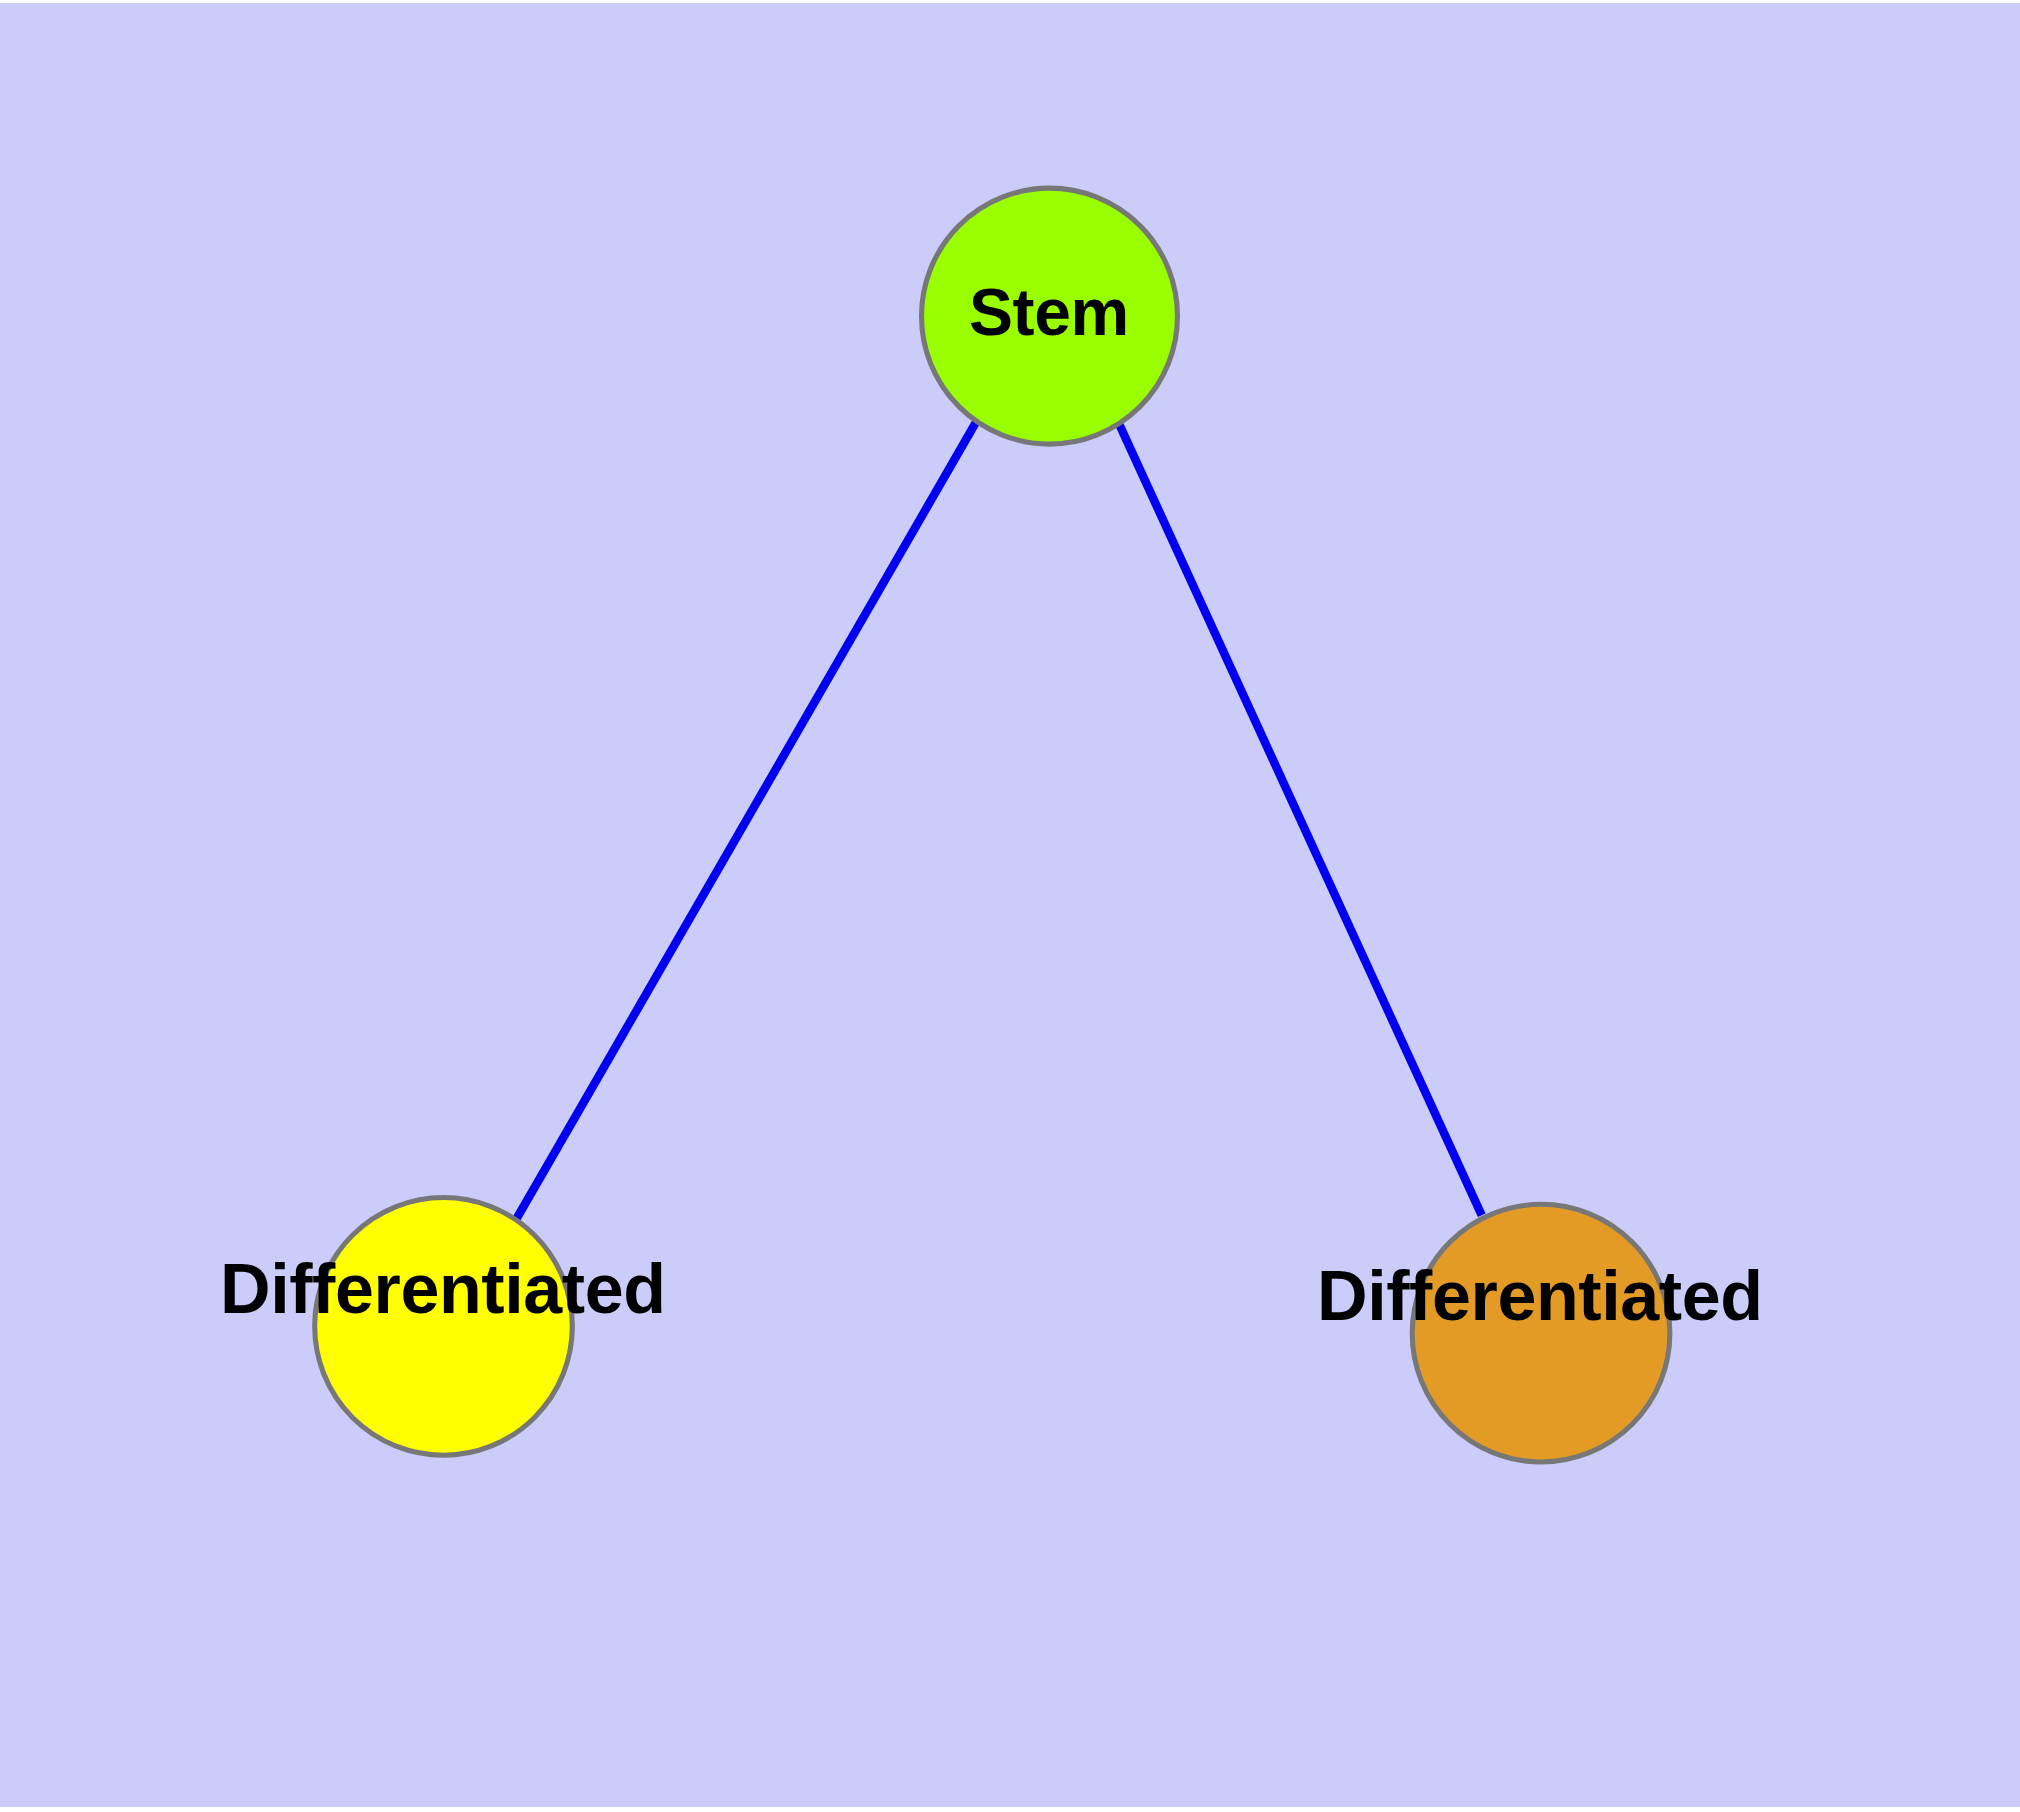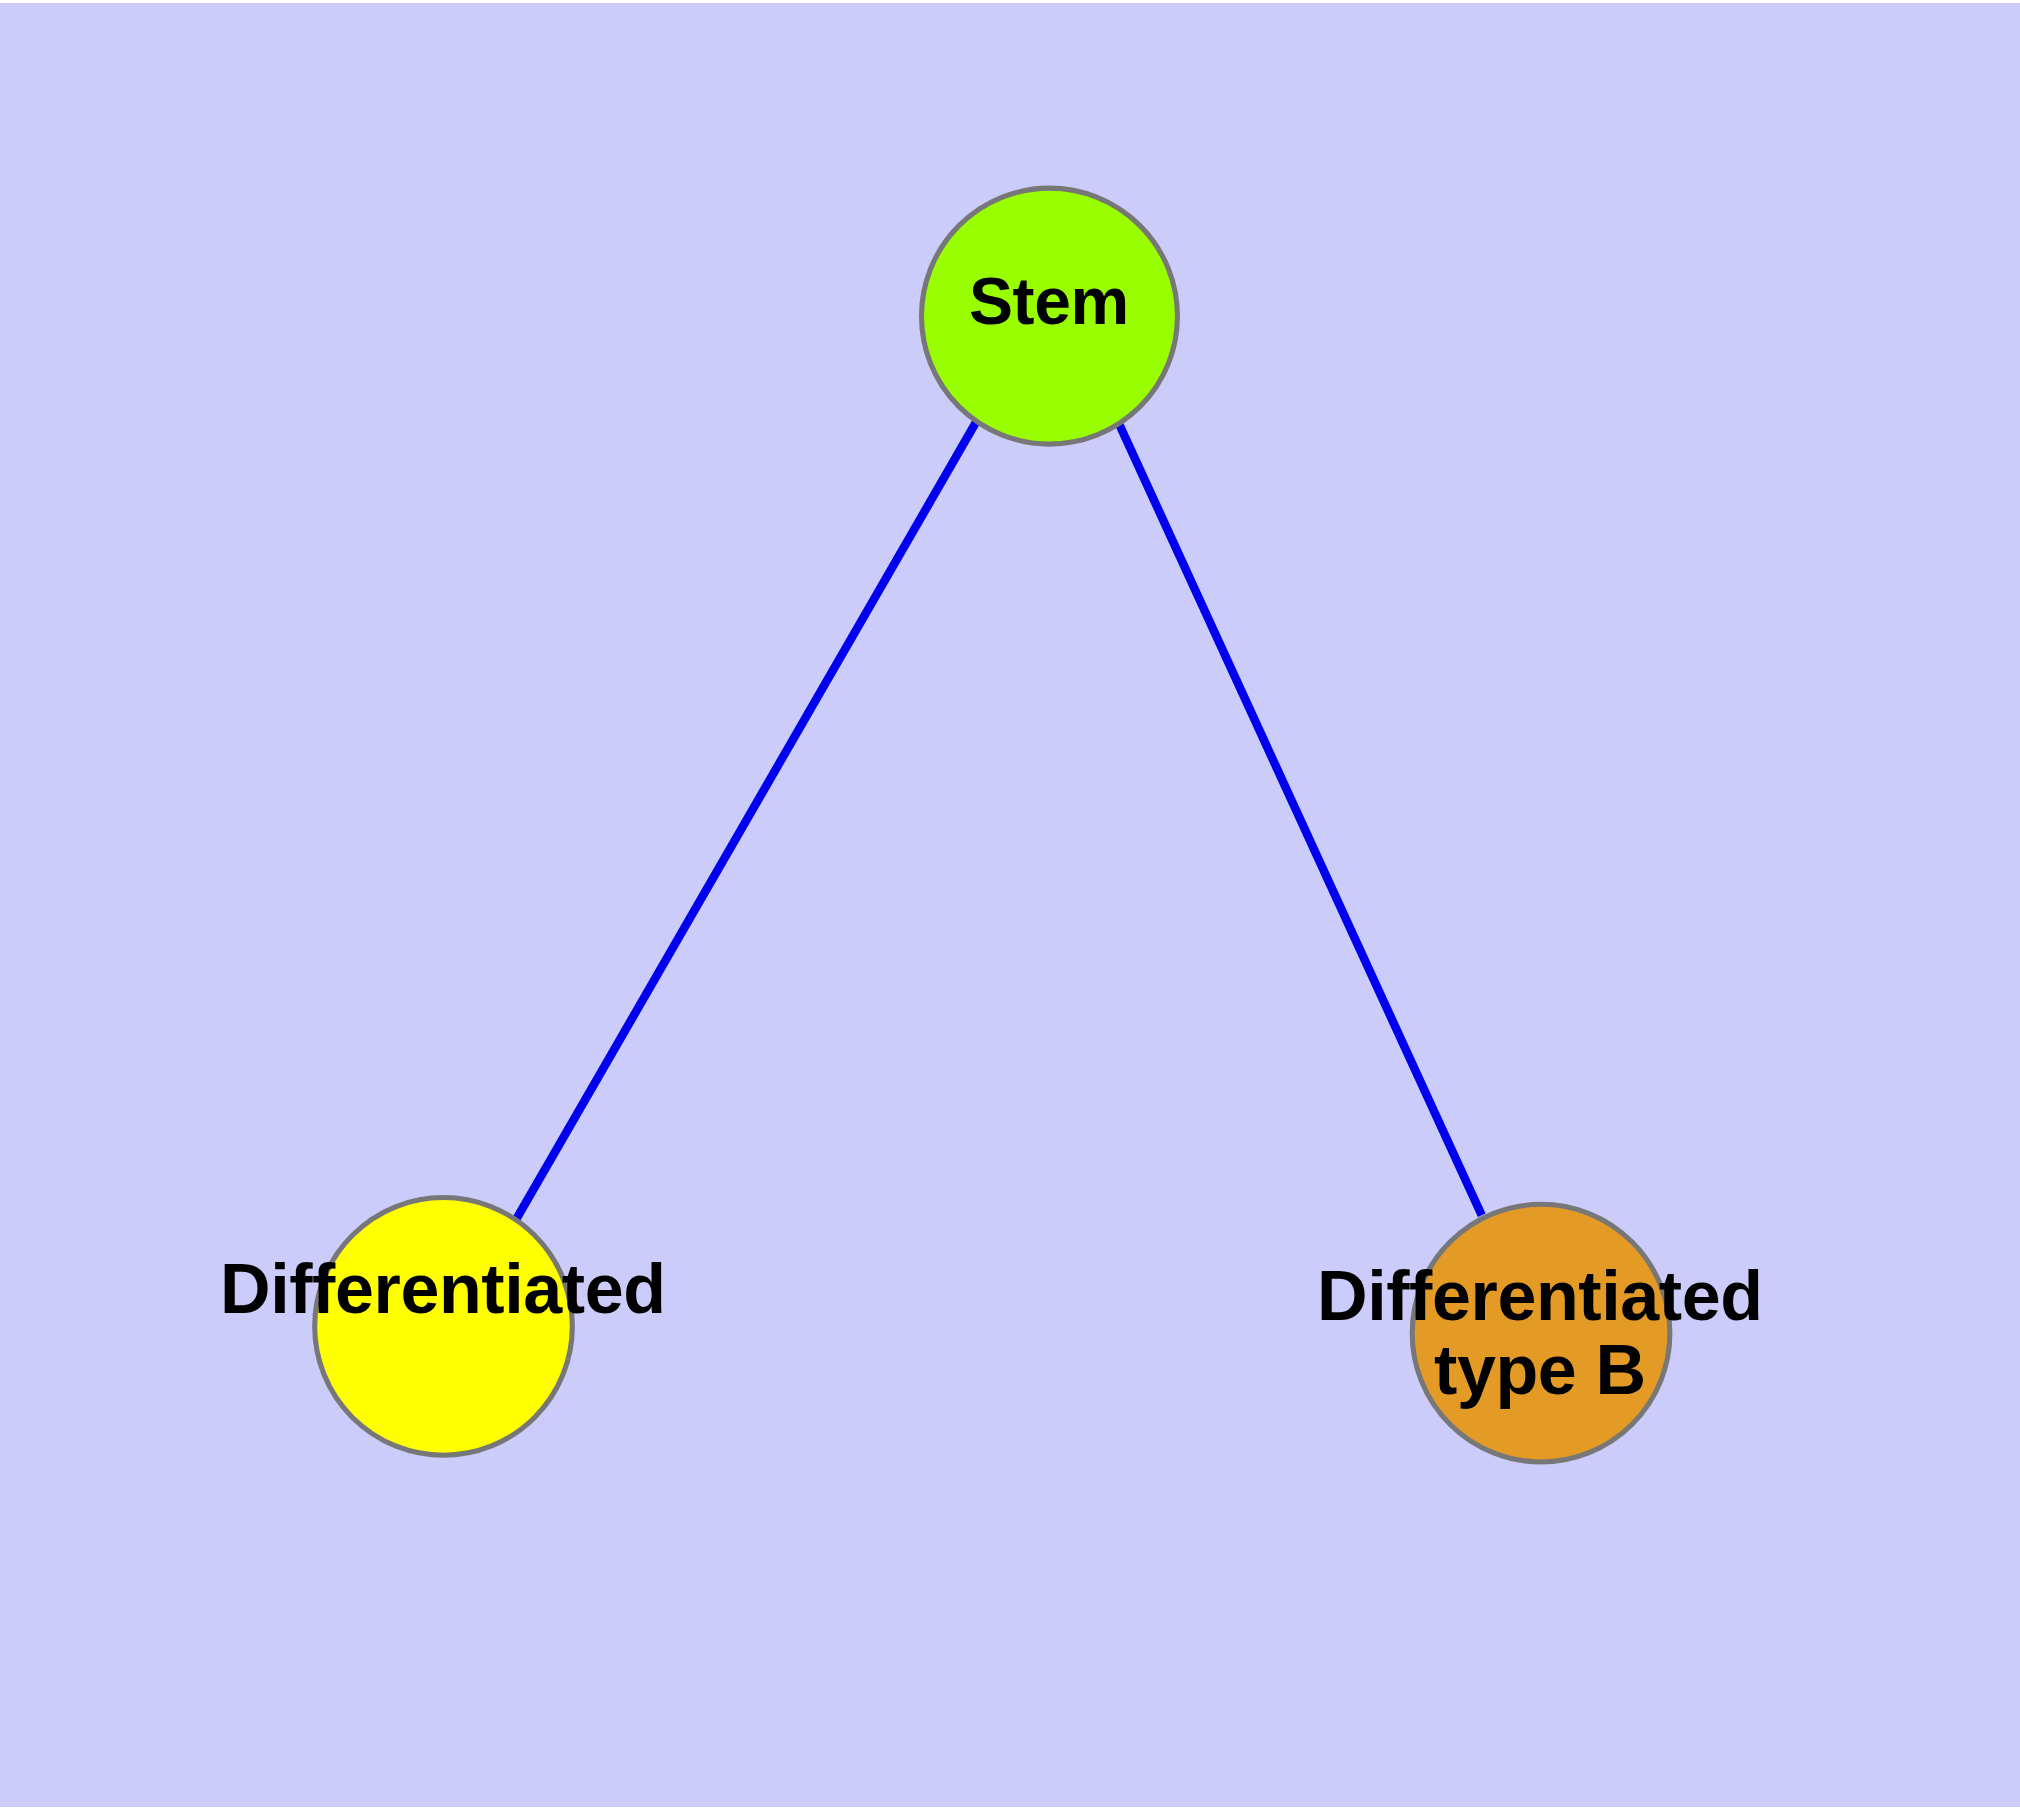--- a/index.html
+++ b/index.html
@@ -68,27 +68,26 @@
       <line id="edge-1" x1="1320" y1="500" x2="1748" y2="1434" stroke="#0000ee" stroke-width="10" stroke-linecap="butt"></line>
     </g>
 
     <g>
       <circle id="node-circle-0" cx="1238" cy="373" r="151" fill="#99ff00" stroke="#777777" stroke-width="6"></circle>
       <circle id="node-circle-1" cx="523" cy="1565" r="152" fill="#ffff00" stroke="#777777" stroke-width="6"></circle>
       <circle id="node-circle-2" cx="1818" cy="1573" r="152" fill="#e49b26" stroke="#777777" stroke-width="6"></circle>
     </g>
   </svg>
 
-  <div class="node-label root" id="label-0" style="font-size: 66px; color: rgb(0, 0, 0); left: 969px; top: 267px;">
+  <div class="node-label root" id="label-0" style="font-size: 66px; color: rgb(0, 0, 0); left: 969px; top: 278px;">
       <div>Stem</div>
     </div>
 
   <div class="node-label leaf" id="label-1" style="font-size: 70px; color: rgb(0, 0, 0); left: 220px; top: 1252px;">
       <div>Differentiated</div>
     </div>
 
   <div class="node-label leaf" id="label-2" style="font-size: 70px; color: rgb(0, 0, 0); left: 1317px; top: 1259px;">
       <div>Differentiated</div>
-      <div>type B</div>
     </div>
 
 </div>
 
 
 </body></html>

